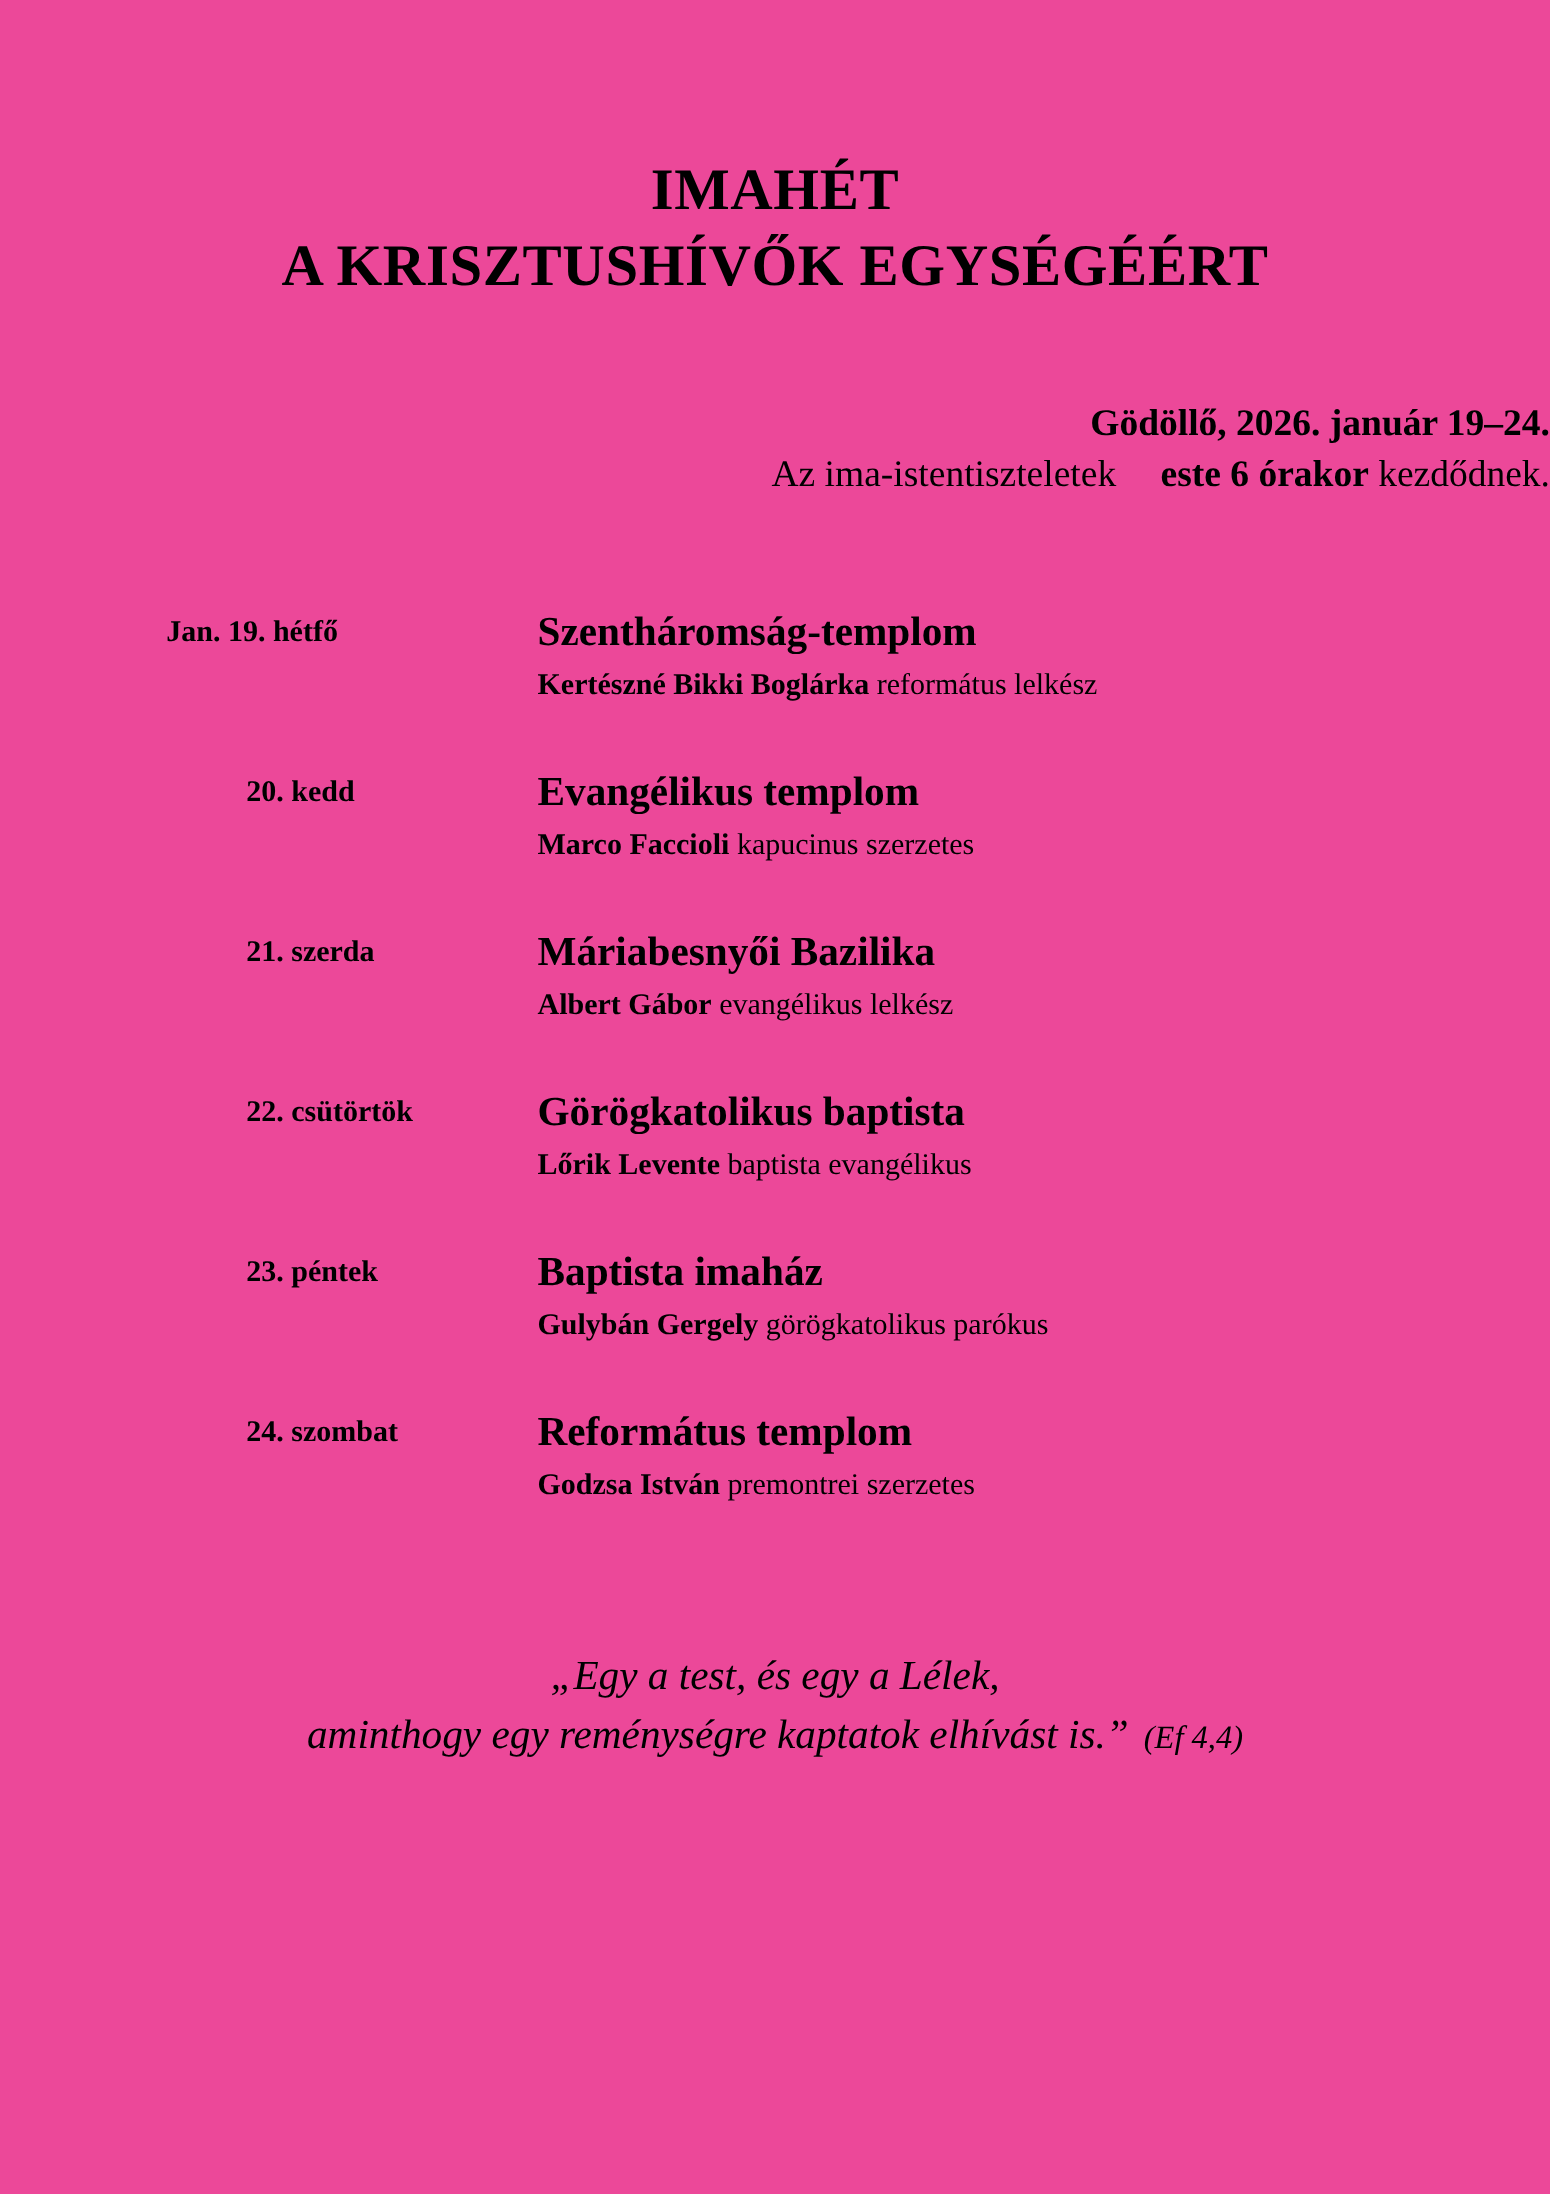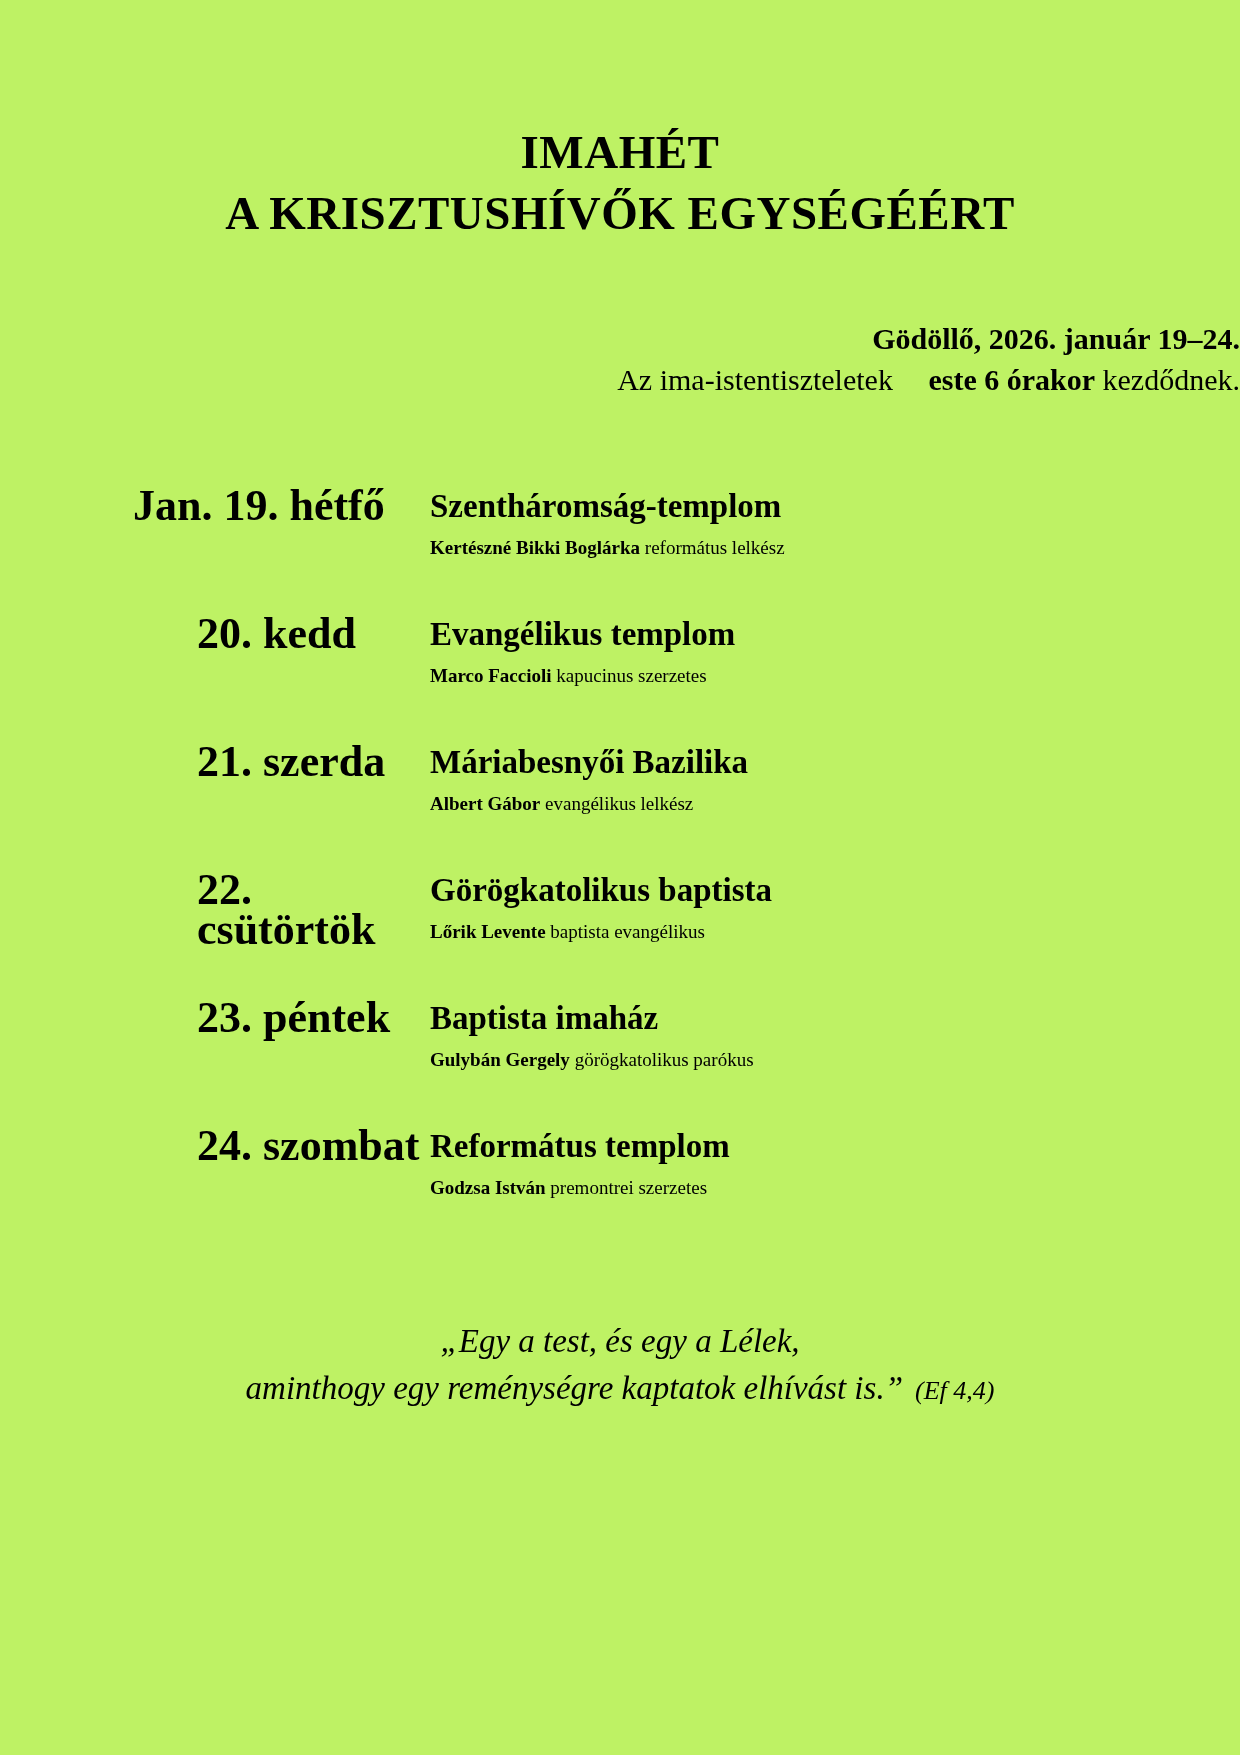--- a/index.html
+++ b/index.html
@@ -5,21 +5,21 @@
   html, body {
     margin: 0;
     padding: 0;
     background: #ffffff;
   }
   .page {
     position: relative;
     width: 1240px;
     height: 1755px;
     margin: 0 auto;
-    background: #bef264;
+    background: #ec4899;
     color: #000000;
     font-family: "Liberation Serif", "DejaVu Serif", serif;
     overflow: hidden;
   }
   
   .title-block {
     padding-top: 122px;
     text-align: center;
     font-weight: bold;
     font-size: 47px;
@@ -42,34 +42,34 @@
     margin-right: 110px;
   }
   .entry {
     display: flex;
     align-items: flex-start;
   }
   .entry + .entry { margin-top: 48px; }
   .day {
     flex: 0 0 297px;
     font-weight: bold;
-    font-size: 44px;
+    font-size: 24px;
     line-height: 40px;
     box-sizing: border-box;
   }
   .day.indent { padding-left: 64px; }
   .venue-col { flex: 1 1 auto; }
   .venue {
     font-weight: bold;
     font-size: 33px;
     line-height: 40px;
   }
   .person-line {
     margin-top: 4px;
-    font-size: 19px;
+    font-size: 24px;
     line-height: 36px;
   }
   .person { font-weight: bold; }
   .role { font-weight: normal; }
   
   .quote-block {
     margin-top: 112px;
     text-align: center;
     font-style: italic;
     font-weight: normal;

